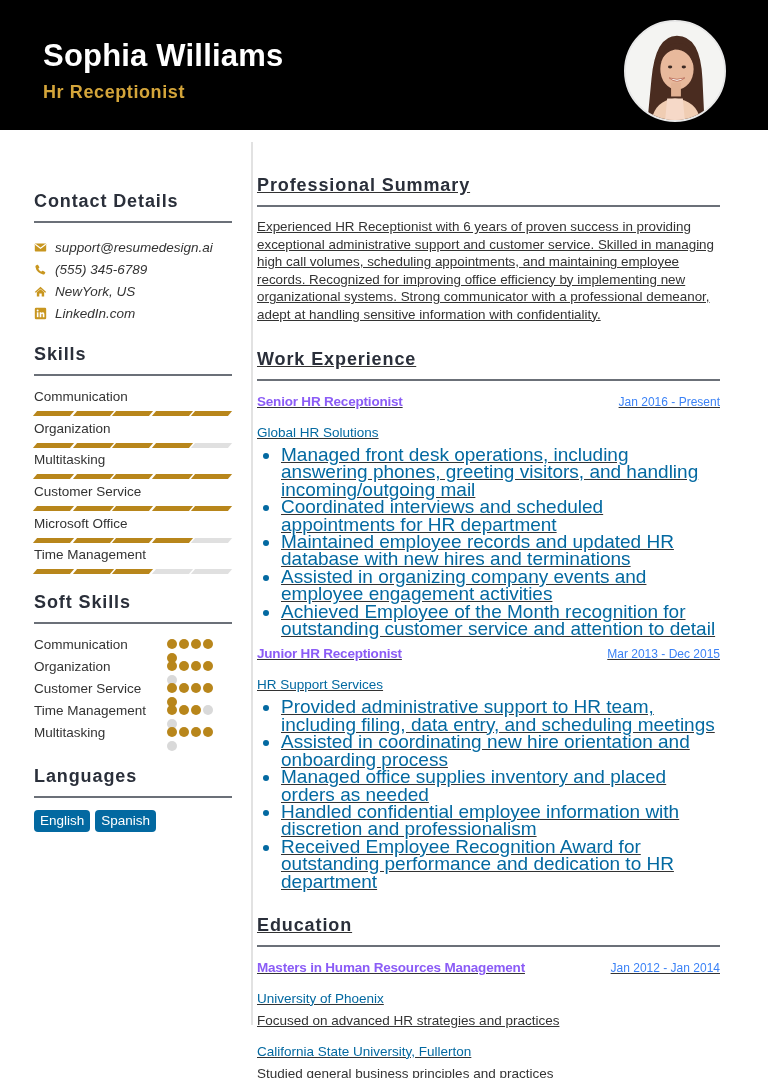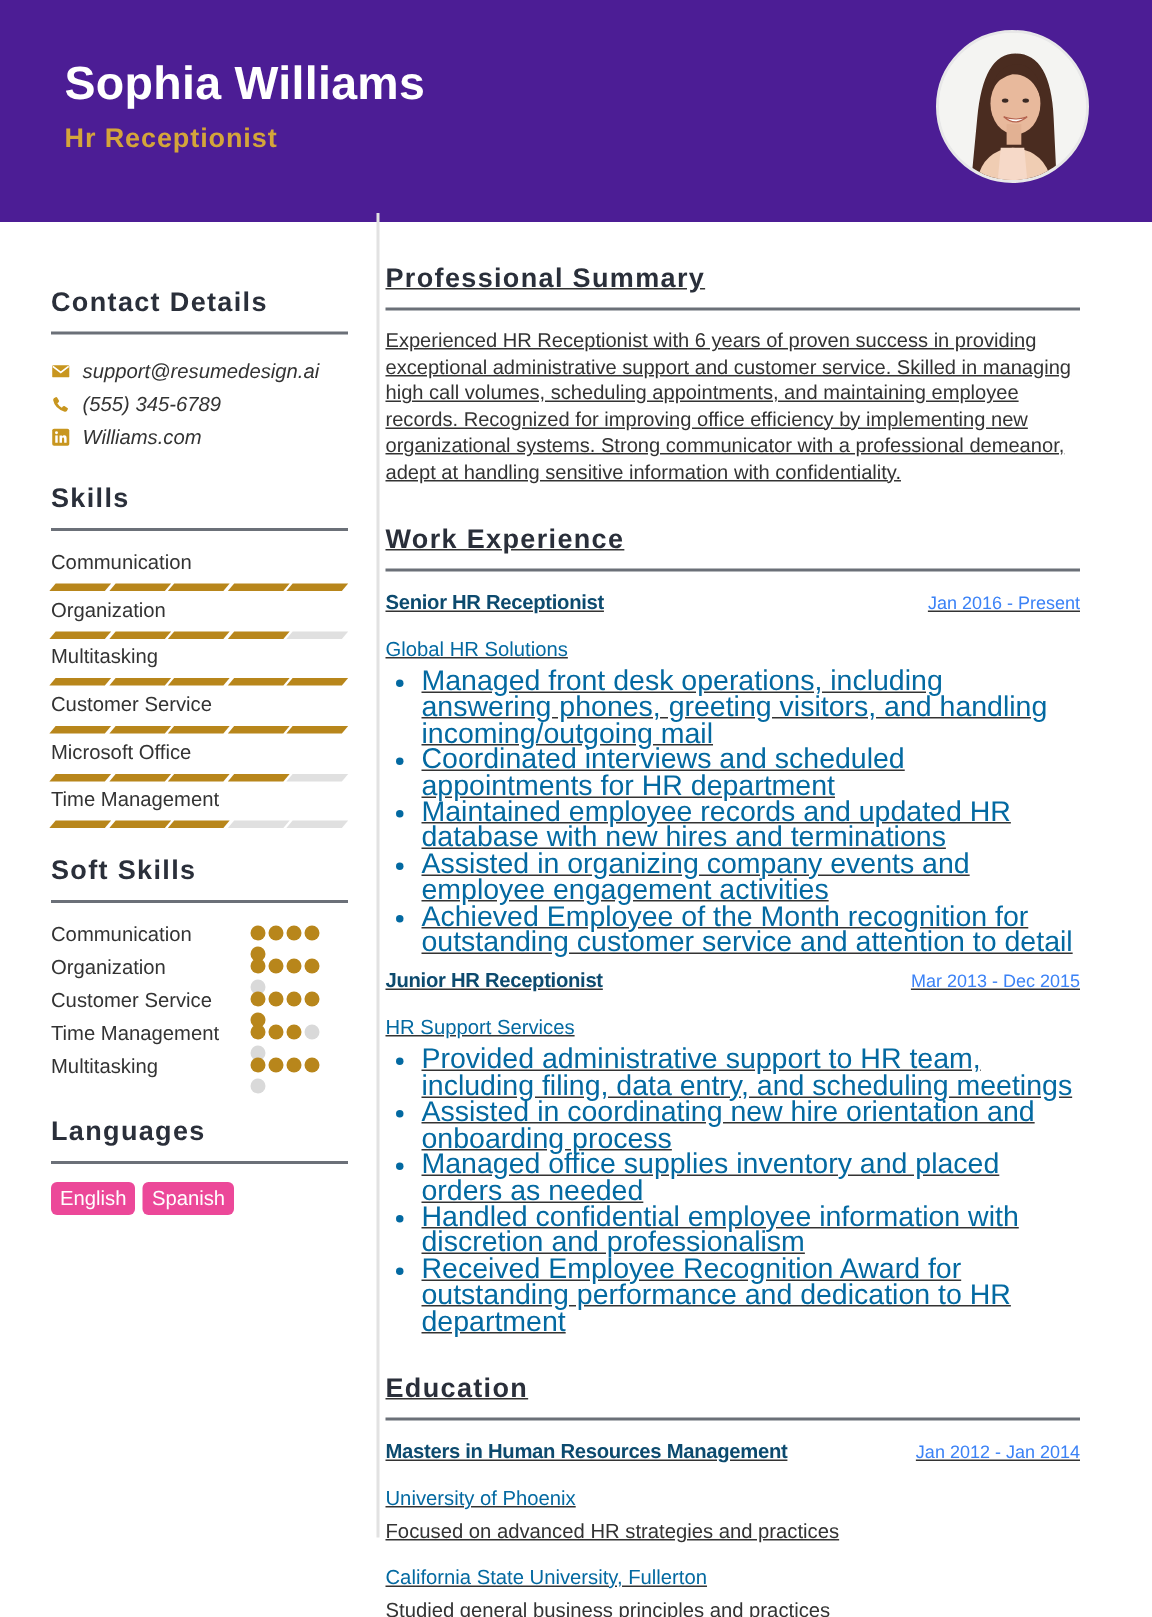--- a/index.html
+++ b/index.html
@@ -1,19 +1,19 @@
 <!DOCTYPE html>
 <html><head>
 <meta charset="utf-8">
 <style>
   * { box-sizing: border-box; margin: 0; padding: 0; }
   html, body { width: 768px; height: 1078px; background: #ffffff; overflow: hidden; }
   body { font-family: "Liberation Sans", "DejaVu Sans", sans-serif; color: #333; position: relative; }
 
-  .header { position: absolute; left: 0; top: 0; width: 768px; height: 148px; background: #4c1d95; }
+  .header { position: absolute; left: 0; top: 0; width: 768px; height: 130px; background: #000000; }
   .name { position: absolute; left: 43px; top: 38px; font-size: 31px; font-weight: bold; color: #ffffff; letter-spacing: 0.2px; }
   .title { position: absolute; left: 43px; top: 82px; font-size: 18px; font-weight: bold; color: #d4a53a; letter-spacing: 0.6px; }
   .photo { position: absolute; left: 624px; top: 20px; width: 102px; height: 102px; border-radius: 50%; background: #f3f3f3; border: 2px solid #e8e8e8; overflow: hidden; }
   .photo svg { width: 100%; height: 100%; display: block; }
 
   .vdivider { position: absolute; left: 251px; top: 142px; width: 2px; height: 883px; background: #e2e2e2; }
 
   .left { position: absolute; left: 34px; top: 158px; width: 198px; }
   .right { position: absolute; left: 257px; top: 142px; width: 463px; text-decoration: underline; }
 
@@ -41,31 +41,31 @@
   .soft-list { margin-top: 12px; }
   .soft-row { display: flex; min-height: 22px; position: relative; }
   .soft-name { width: 133px; font-size: 13.5px; color: #333; line-height: 18px; }
   .dots { width: 52px; display: flex; flex-wrap: wrap; column-gap: 2px; row-gap: 4px; padding-top: 3px; height: 12px; overflow: visible; }
   .dot { width: 10px; height: 10px; border-radius: 50%; background: #d9d9d9; }
   .dot.on { background: #b8861b; }
 
   
   .langs { margin-top: 20px; }
   .badges { display: flex; gap: 5px; margin-top: 12px; }
-  .badge { background: #ec4899; color: #fff; font-size: 13.5px; padding: 3px 6px; border-radius: 4px; line-height: 16px; }
+  .badge { background: #0369a1; color: #fff; font-size: 13.5px; padding: 3px 6px; border-radius: 4px; line-height: 16px; }
 
   
   .summary { margin-top: 33px; }
   .summary p { margin-top: 11px; font-size: 13.4px; line-height: 17.5px; color: #333; }
 
   .work { margin-top: 26px; }
   .job { margin-top: 13px; }
   .job + .job { margin-top: 9px; }
   .job-head { display: flex; justify-content: space-between; align-items: baseline; }
-  .job-title { font-size: 13.5px; font-weight: bold; color: #0c4a6e; letter-spacing: -0.2px; }
+  .job-title { font-size: 13.5px; font-weight: bold; color: #8b5cf6; letter-spacing: -0.2px; }
   .job-date { font-size: 12px; color: #3b82f6; }
   .job-company { font-size: 13.5px; color: #0369a1; margin-top: 16px; }
   .job ul { margin-top: 6px; padding-left: 24px; }
   .job li { font-size: 19px; line-height: 17.4px; color: #0369a1; }
 
   .edu { margin-top: 25px; }
   .edu-item { margin-top: 13px; }
   .edu-item + .edu-item { margin-top: 9px; }
   .edu-desc { font-size: 13.5px; color: #333; margin-top: 7px; }
 </style>
@@ -111,27 +111,36 @@
         <span class="ic">
           <svg viewBox="0 0 16 16">
               <path d="M13.5 11 L11 9.5 Q10.2 9.2 9.7 9.8 L8.9 10.8 Q6.6 9.6 5.2 7.1 L6.2 6.3 Q6.8 5.8 6.5 5 L5 2.5 Q4.6 1.8 3.8 2.2 L2.4 3 Q1.6 3.6 1.8 4.8 Q3 11.5 11.2 14.2 Q12.4 14.4 13 13.6 L13.8 12.2 Q14.2 11.4 13.5 11 Z" fill="#c8961f"></path>
             </svg>
         </span>
         <span>(555) 345-6789</span>
       </li>
       <li>
         <span class="ic">
           <svg viewBox="0 0 16 16">
+              <path d="M8 2 L1 8.5 L2.3 9.6 L8 4.6 L13.7 9.6 L15 8.5 Z" fill="#c8961f"></path>
+              <path d="M3.5 9 L8 5.2 L12.5 9 L12.5 14 L9.5 14 L9.5 10.5 L6.5 10.5 L6.5 14 L3.5 14 Z" fill="#c8961f"></path>
+            </svg>
+        </span>
+        <span>NewYork, US</span>
+      </li>
+      <li>
+        <span class="ic">
+          <svg viewBox="0 0 16 16">
               <rect x="1" y="1" width="14" height="14" rx="1.5" fill="#c8961f"></rect>
               <rect x="3.5" y="6.5" width="2" height="6" fill="#fff"></rect>
               <circle cx="4.5" cy="4.3" r="1.2" fill="#fff"></circle>
               <path d="M7 6.5 H9 V7.4 Q9.7 6.3 11 6.4 Q12.8 6.5 12.8 9 V12.5 H10.8 V9.4 Q10.8 8.2 9.9 8.2 Q9 8.2 9 9.4 V12.5 H7 Z" fill="#fff"></path>
             </svg>
         </span>
-        <span>Williams.com</span>
+        <span>LinkedIn.com</span>
       </li>
     </ul>
   </section>
 
   <section class="skills">
     <h2 class="sec-title">Skills</h2>
     <div class="skill-list" id="skill-list">
         <div class="skill">
           <div class="skill-name">Communication</div>
           <div class="bar">

